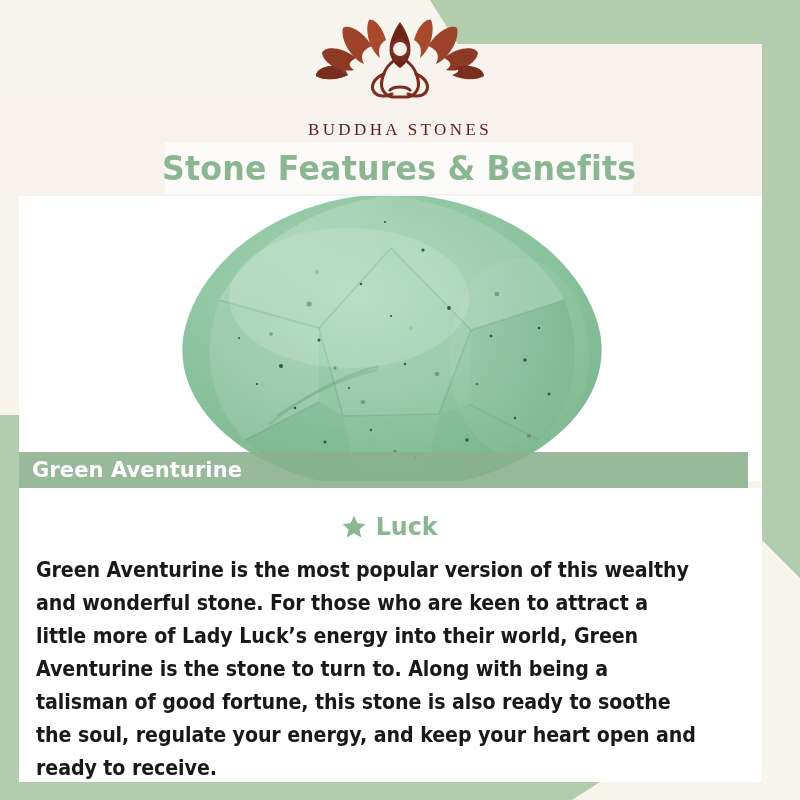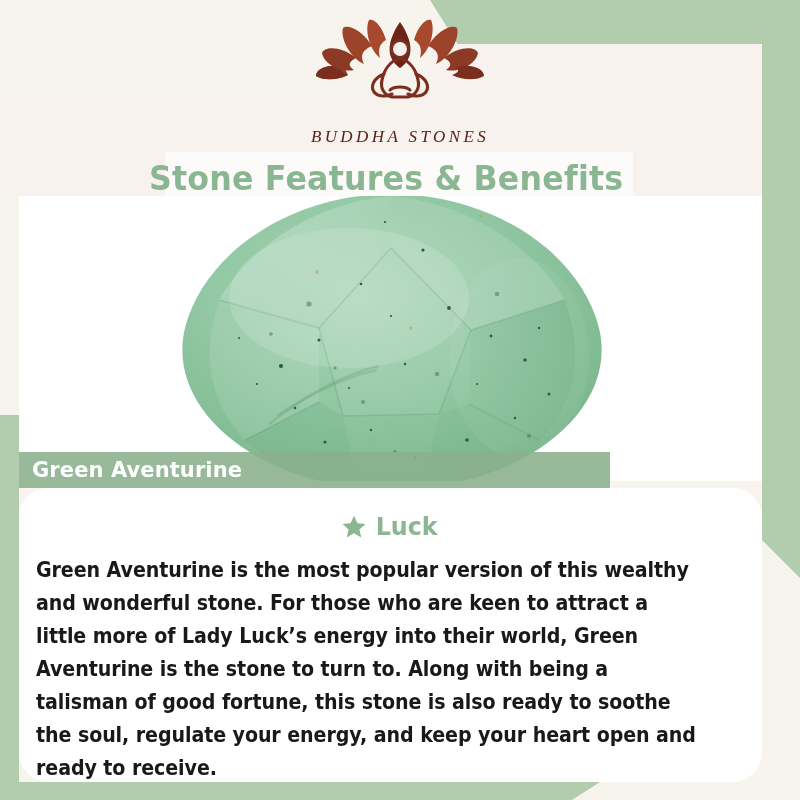--- a/index.html
+++ b/index.html
@@ -47,33 +47,32 @@
     background:#f7f4ee;
   }
 
   
   .logo-wrap{
     position:absolute;left:0;top:18px;width:800px;
     display:flex;flex-direction:column;align-items:center;
   }
   .logo-mark{width:180px;height:88px;display:block;}
   .logo-word{
-    margin-top:21px;
+    margin-top:14px;
     font-family:"Liberation Serif", serif;
     font-size:17px;letter-spacing:3.4px;
     color:#5b2118;font-weight:400;
     white-space:nowrap;
-    font-style:italic;
   }
 
   
   .title-banner{
     position:absolute;left:165px;top:142px;width:468px;height:52px;
     background:#fdfbfa;
-    display:flex;align-items:center;justify-content:flex-end;margin-top:10px;
+    display:flex;align-items:center;justify-content:center;
   }
   .title-text{
     font-family:"DejaVu Sans", sans-serif;
     font-weight:700;
     font-size:33px;
     letter-spacing:0.2px;
     color:#8ab691;
     white-space:nowrap;
     transform:scaleX(0.96);
   }
@@ -81,35 +80,34 @@
   
   .photo{
     position:absolute;left:19px;top:196px;width:743px;height:285px;
     background:#ffffff;
     overflow:hidden;
   }
   .stone-svg{position:absolute;left:0;top:-8px;width:743px;height:300px;}
 
   
   .name-bar{
-    position:absolute;left:19px;top:452px;width:591px;height:36px;
+    position:absolute;left:19px;top:452px;width:729px;height:36px;
     background:rgba(138,176,140,0.88);
     display:flex;align-items:center;
   }
   .name-bar-text{
     color:#ffffff;font-weight:700;font-size:21px;
     margin-left:13px;letter-spacing:0.1px;
     font-family:"DejaVu Sans", sans-serif;
   }
 
   
   .content{
     position:absolute;left:19px;top:488px;width:743px;height:294px;
     background:#ffffff;
-    border-radius:29px;
   }
   .thin-cream{
     position:absolute;left:19px;top:488px;width:743px;height:13px;
     background:#faf3ef;
   }
 
   
   .benefits{
     position:absolute;left:0;top:24px;width:743px;
     display:flex;align-items:center;justify-content:center;

